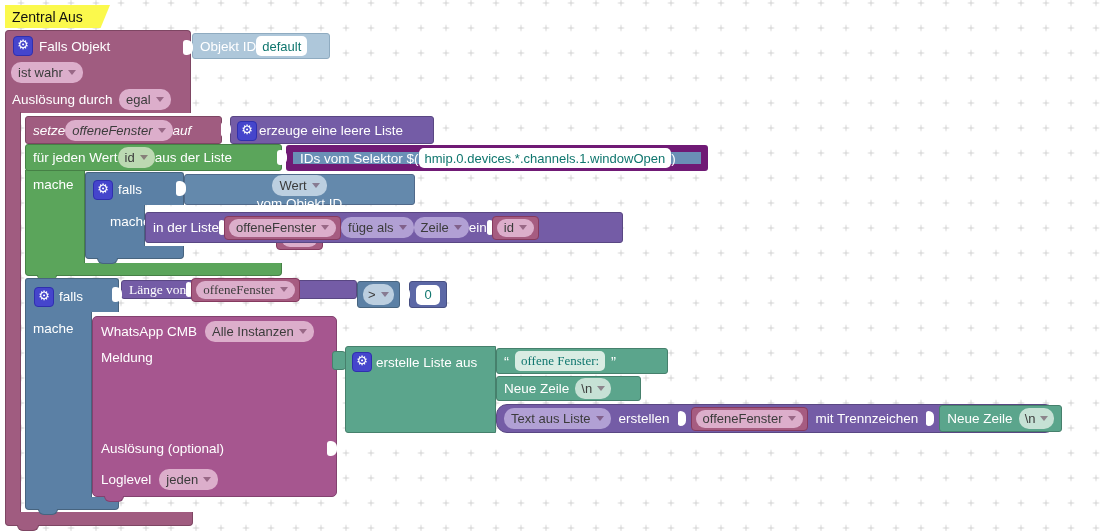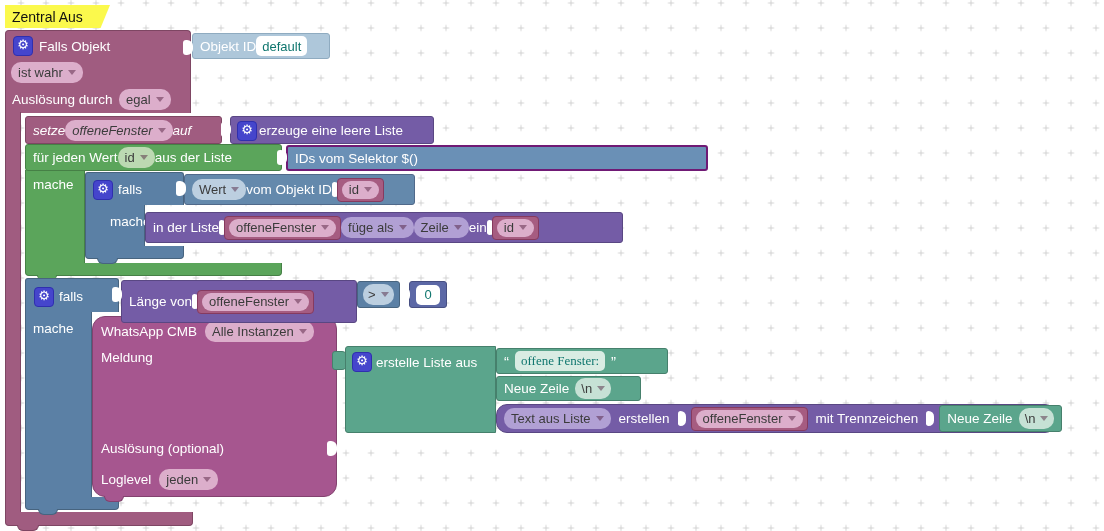--- a/index.html
+++ b/index.html
@@ -6,22 +6,22 @@
   #canvas{position:relative;width:1104px;height:531px;overflow:hidden;background:#fff;
           font-family:"Liberation Sans",sans-serif;font-size:13.5px;color:#fff;}
   .abs{position:absolute;box-sizing:border-box;}
   .grid{position:absolute;left:0;top:0;z-index:0;}
   
   .c-rose   {background:#a05c80;border:1px solid #7e4663;}
   .c-magenta{background:#a6568f;border:1px solid #83426f;}
   .c-purple {background:#745ca6;border:1px solid #594783;}
   .c-green  {background:#5ba55b;border:1px solid #468046;}
   .c-blue   {background:#5b80a5;border:1px solid #47647f;}
-  .c-steel  {background:#6a90b6;border:2px solid #701a75;}
-  .c-steel2 {background:#6489ac;border:1px solid #50698a;}
+  .c-steel  {background:#6a90b6;border:7px solid #701a75;}
+  .c-steel2 {background:#6489ac;border:1px solid #50698a;flex-direction:column;}
   .c-indigo {background:#5c68a6;border:1px solid #474f82;}
   .c-teal   {background:#5ba58c;border:1px solid #46806c;}
   .c-lblue  {background:#aec7da;border:1px solid #8fabc0;}
   .row{display:flex;align-items:center;padding:0 7px;border-radius:3px;z-index:2;}
   .noB{border-top:none!important;border-bottom:none!important;}
   .noT{border-top:none!important;}
   .spine{z-index:1;}
   .bottom{z-index:1;border-radius:0 0 4px 4px;}
   .bump{z-index:1;border-radius:0 0 6px 6px;border:1px solid;border-top:none;}
   .lbl{white-space:nowrap;}
@@ -112,20 +112,21 @@
     <span class="lbl">für jeden Wert</span>
     <span class="dd t-green">
       <span>id</span>
         <span class="arr"></span>
     </span>
     <span class="lbl">aus der Liste</span>
   </div>
   <div class="tab" style="left:277px;top:150px;"></div>
   <div class="abs row c-steel" style="left:286px;top:145px;width:422px;height:26px;">
     <span class="lbl">IDs vom Selektor $(</span>
+    <span class="field">hmip.0.devices.*.channels.1.windowOpen</span>
     <span class="lbl">)</span>
   </div>
 
   <div class="abs c-green spine noB" style="left:25px;top:170px;width:60px;height:94px;padding:7px 0 0 7px;">
     <span class="lbl">mache</span>
   </div>
   <div class="abs c-green bottom noT" style="left:25px;top:263px;width:257px;height:13px;"></div>
   <div class="abs bump" style="left:37px;top:275px;width:20px;height:5px;background:#5ba55b;border-color:#468046;"></div>
 
   <div class="abs c-blue" style="left:85px;top:172px;width:99px;height:33px;border-radius:3px 3px 0 0;border-bottom:none;z-index:2;">
@@ -177,21 +178,21 @@
     </span>
   </div>
   <div class="abs c-blue bottom noT" style="left:85px;top:246px;width:99px;height:13px;z-index:2;"></div>
   <div class="abs bump" style="left:97px;top:258px;width:21px;height:6px;background:#5b80a5;border-color:#47647f;z-index:2;"></div>
 
   <div class="abs c-blue" style="left:25px;top:278px;width:94px;height:34px;border-radius:3px 3px 0 0;border-bottom:none;z-index:2;">
     <span class="gear" style="left:8px;top:8px;"><span>⚙</span></span>
     <span class="abs lbl" style="left:33px;top:10px;">falls</span>
   </div>
   <div class="tab" style="left:112px;top:287px;"></div>
-  <div class="abs row c-purple" style="left:121px;top:280px;width:236px;height:43px;z-index:3;">
+  <div class="abs row c-purple" style="left:121px;top:280px;width:236px;height:19px;z-index:3;font-family:Liberation Serif, serif;">
     <span class="lbl">Länge von</span>
     <span class="tabi"></span>
     <span class="var">
       <span class="dd t-pink">
         <span>offeneFenster</span>
           <span class="arr"></span>
       </span>
     </span>
   </div>
   <div class="abs row c-blue" style="left:357px;top:281px;width:43px;height:27px;padding:0 5px;z-index:3;">
@@ -203,21 +204,21 @@
   <div class="tab" style="left:400px;top:287px;"></div>
   <div class="abs row c-indigo" style="left:409px;top:281px;width:38px;height:27px;justify-content:center;padding:0 4px;z-index:3;">
     <span class="field" style="padding:0 8px;">0</span>
   </div>
   <div class="abs c-blue spine noB" style="left:25px;top:312px;width:67px;height:185px;padding:9px 0 0 7px;z-index:1;">
     <span class="lbl">mache</span>
   </div>
   <div class="abs c-blue bottom noT" style="left:25px;top:497px;width:94px;height:13px;z-index:1;"></div>
   <div class="abs bump" style="left:38px;top:509px;width:20px;height:6px;background:#5b80a5;border-color:#47647f;"></div>
 
-  <div class="abs c-magenta" style="left:92px;top:316px;width:245px;height:181px;border-radius:13px;z-index:2;">
+  <div class="abs c-magenta" style="left:92px;top:316px;width:245px;height:181px;border-radius:5px;z-index:2;">
     <div class="abs row" style="left:8px;top:4px;padding:0;gap:8px;">
       <span class="lbl">WhatsApp CMB</span>
       <span class="dd t-pink">
         <span>Alle Instanzen</span>
           <span class="arr"></span>
       </span>
     </div>
     <span class="abs lbl" style="left:8px;top:33px;">Meldung</span>
     <span class="abs lbl" style="left:8px;top:124px;">Auslösung (optional)</span>
     <span class="tab" style="left:234px;top:124px;"></span>

